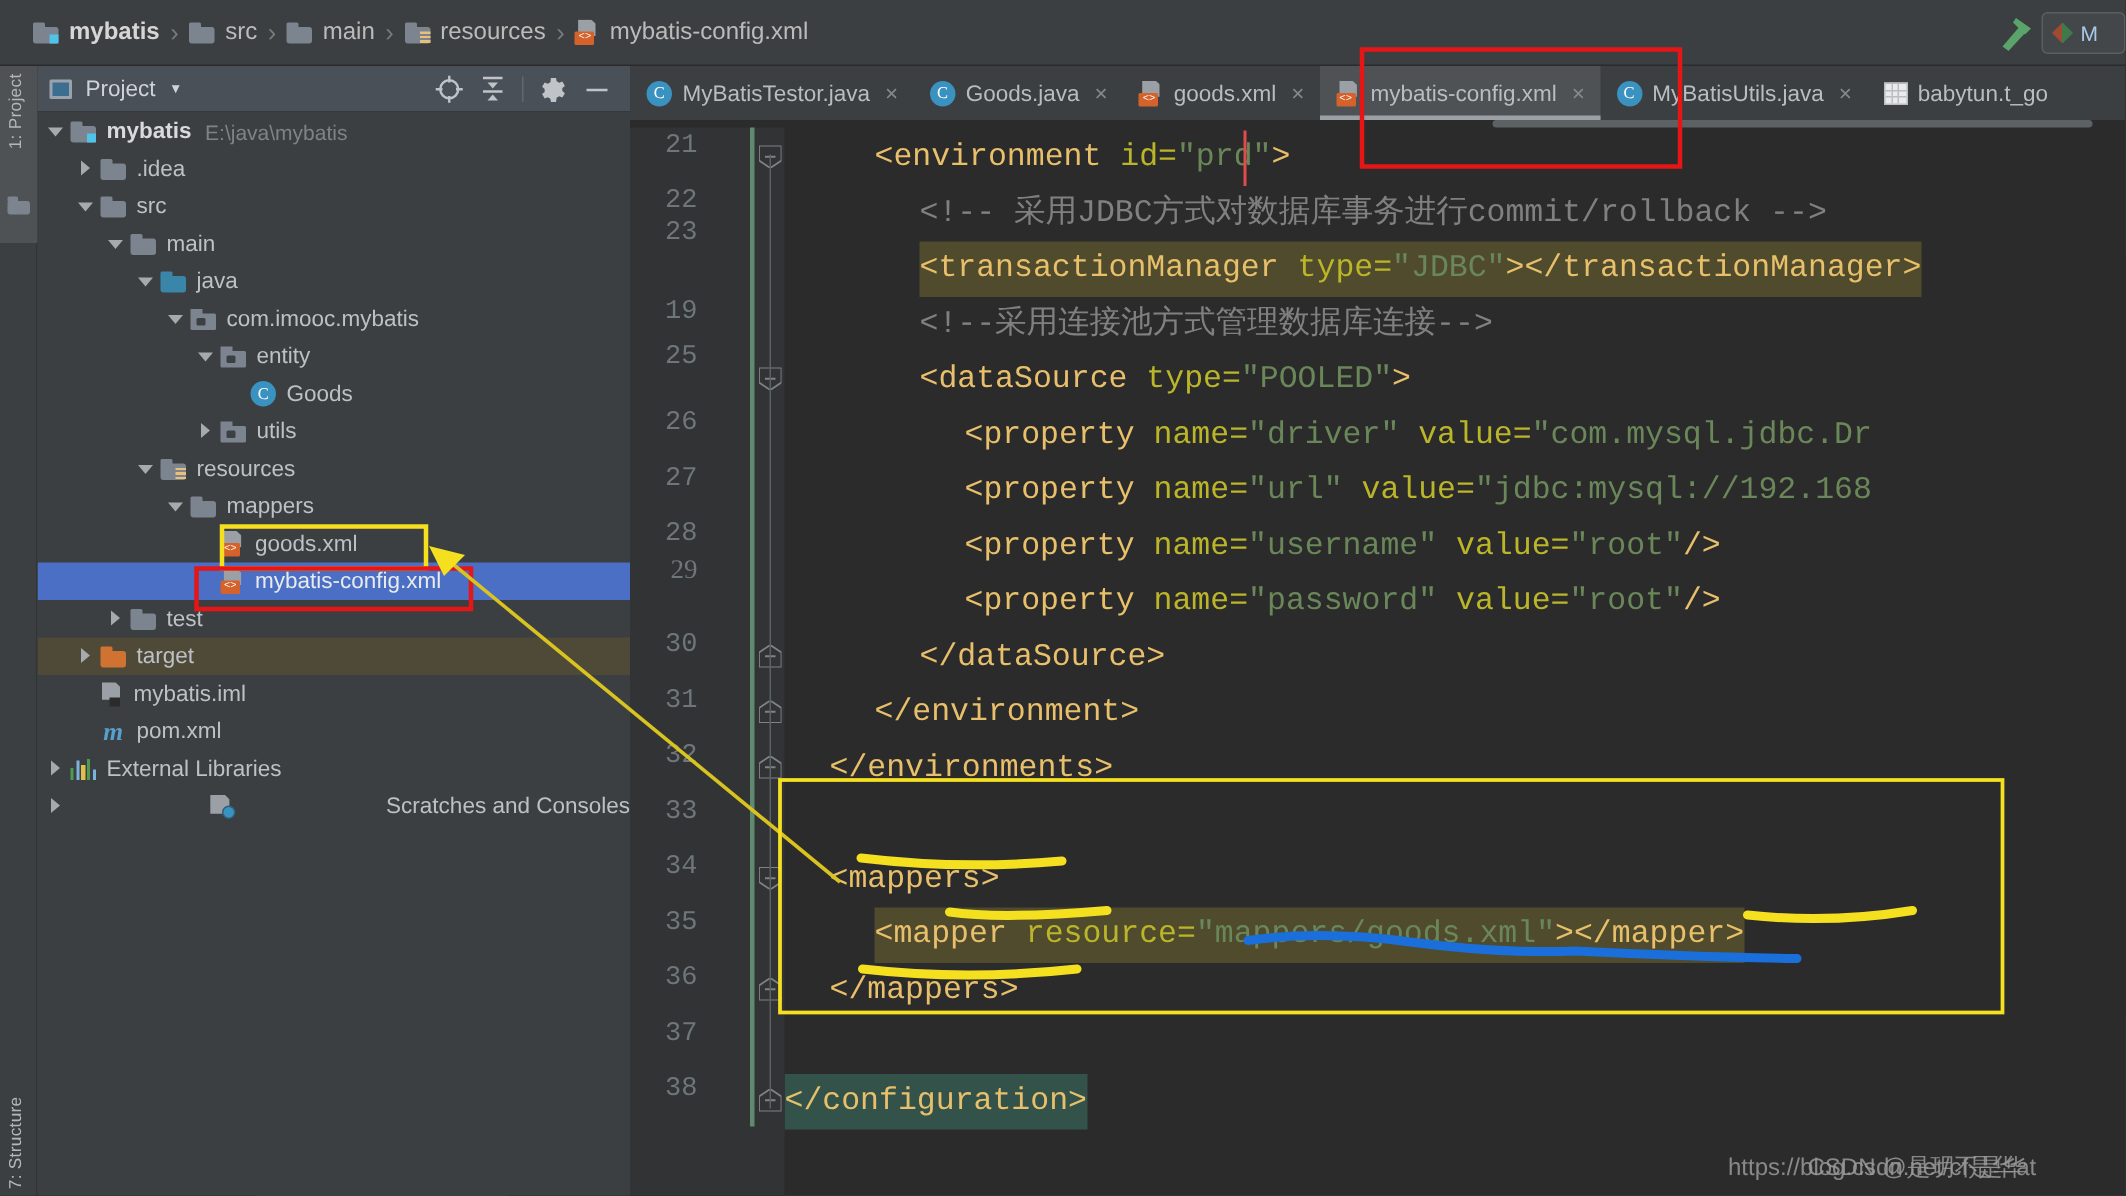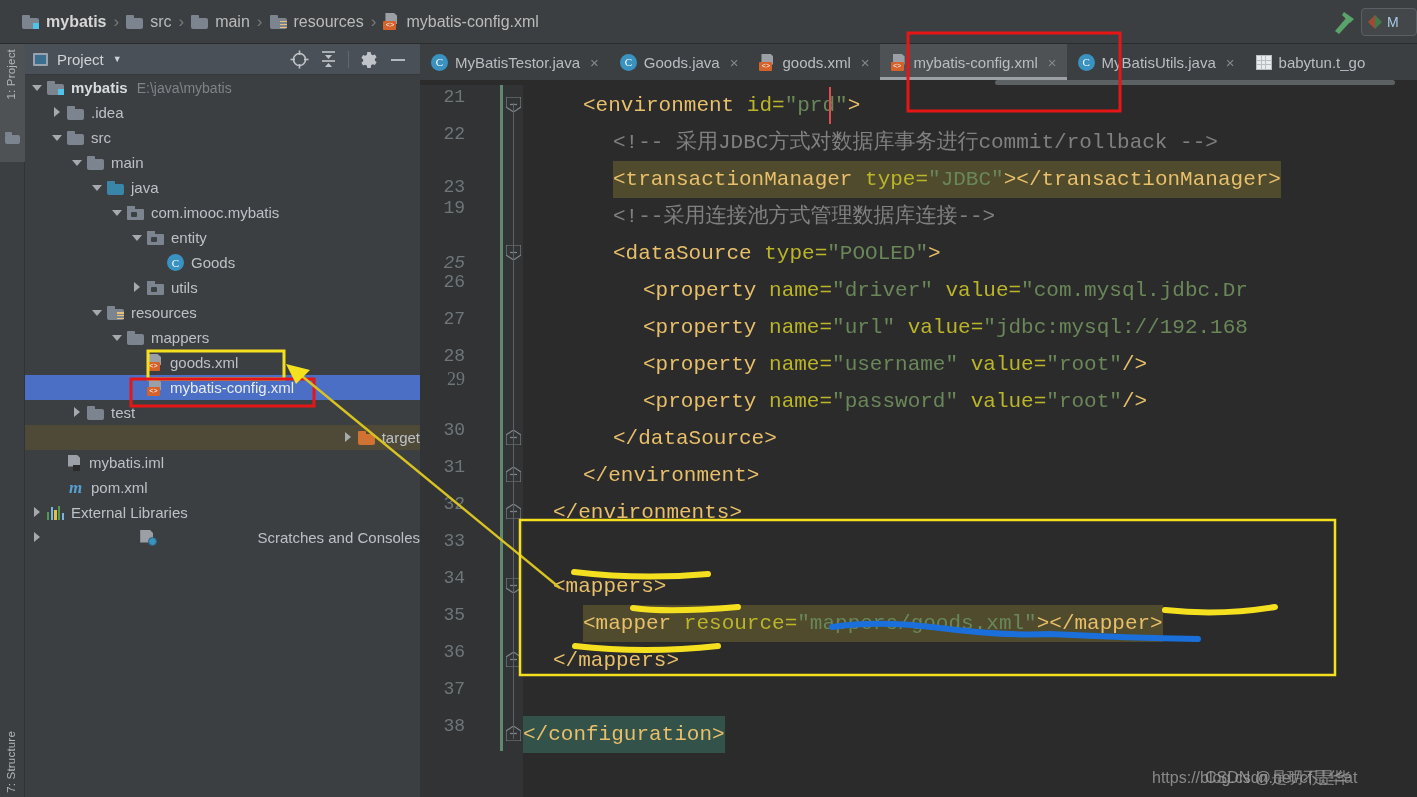--- a/index.html
+++ b/index.html
@@ -372,21 +372,21 @@
           <span class="tlabel">mybatis-config.xml</span>
         </div>
         <div class="trow" style="padding-left: 46px;">
           <span class="tarrow right"></span>
           <span class="ic ic-folder">
             <span class="tab"></span>
             <span class="body"></span>
           </span>
           <span class="tlabel">test</span>
         </div>
-        <div class="trow target-row" style="padding-left: 26px; justify-content: flex-end;">
+        <div class="trow target-row" style="padding-left: 26px;">
           <span class="tarrow right"></span>
           <span class="ic ic-folder orange">
             <span class="tab"></span>
             <span class="body"></span>
           </span>
           <span class="tlabel">target</span>
         </div>
         <div class="trow" style="padding-left: 26px;">
           <span class="tarrow"></span>
           <span class="imlicon">
@@ -458,23 +458,23 @@
         </div>
         <div class="etab">
           <span class="ic-table"></span>
           <span>babytun.t_go</span>
         </div>
       </div>
     <div class="code-scroll-top"></div>
     <div class="gutter" id="gutter">
         <div class="gutter-num" style="top: 2px;">21</div>
         <div class="gutter-num" style="top: 39px;">22</div>
-        <div class="gutter-num" style="top: 92px; text-align: center;">23</div>
+        <div class="gutter-num" style="top: 60px; text-align: center;">23</div>
         <div class="gutter-num" style="top: 113px;">19</div>
-        <div class="gutter-num" style="top: 168px; font-style: italic;">25</div>
+        <div class="gutter-num" style="top: 143px;">25</div>
         <div class="gutter-num" style="top: 187px;">26</div>
         <div class="gutter-num" style="top: 224px;">27</div>
         <div class="gutter-num" style="top: 261px; margin-left: 36px;">28</div>
         <div class="gutter-num" style="top: 284px; font-family: Liberation Serif, serif;">29</div>
         <div class="gutter-num" style="top: 335px;">30</div>
         <div class="gutter-num" style="top: 372px;">31</div>
         <div class="gutter-num" style="top: 409px;">32</div>
         <div class="gutter-num" style="top: 446px;">33</div>
         <div class="gutter-num" style="top: 483px;">34</div>
         <div class="gutter-num" style="top: 520px;">35</div>

